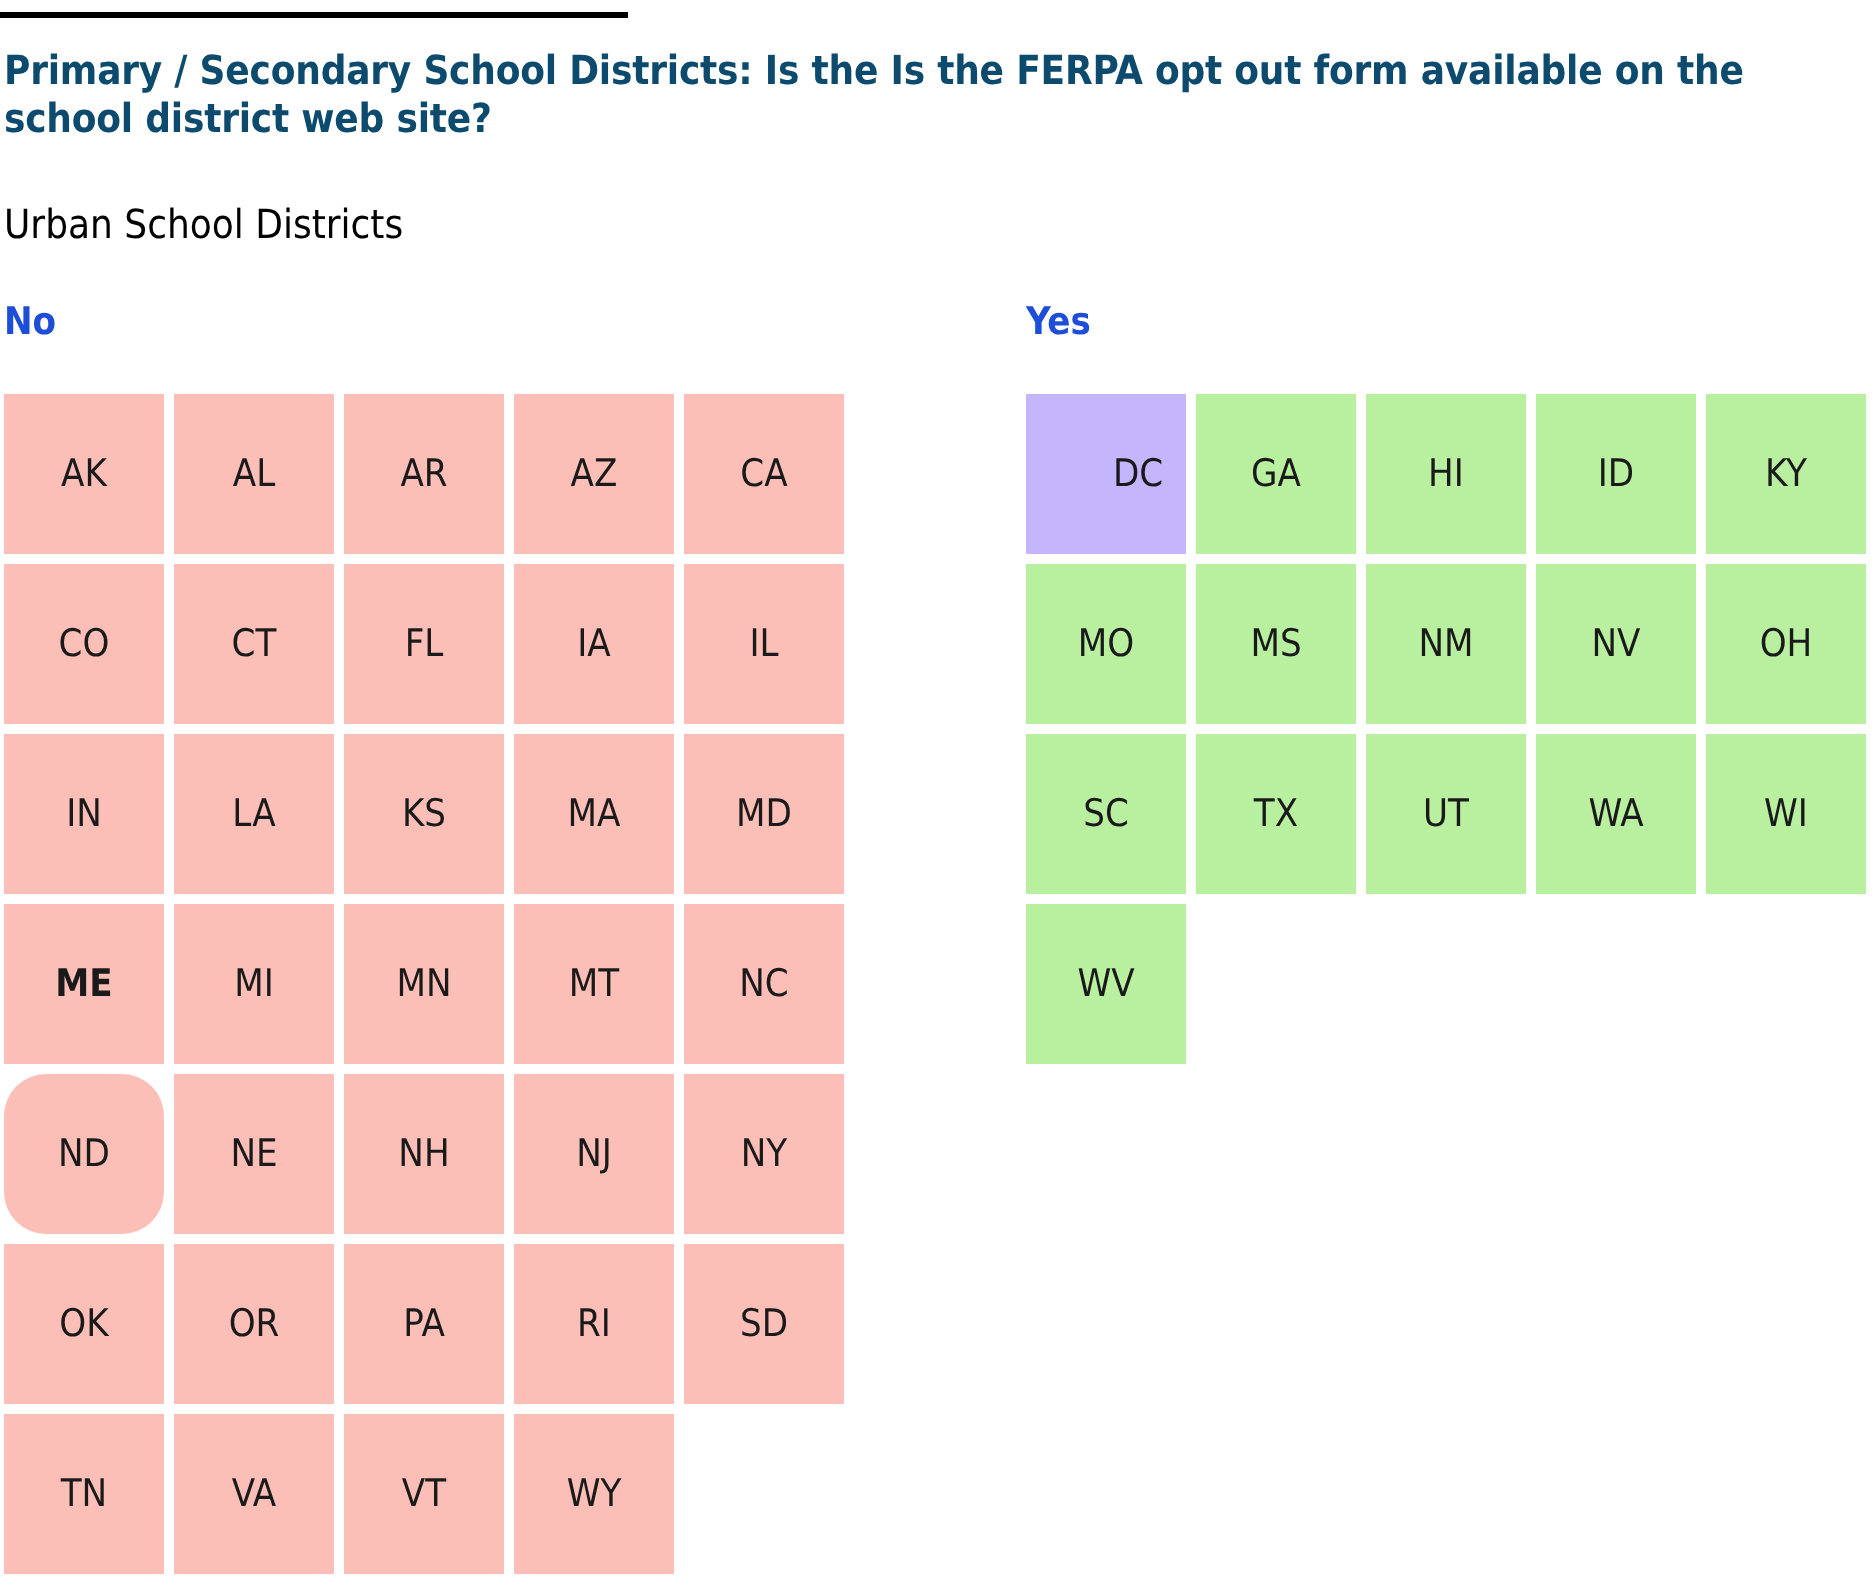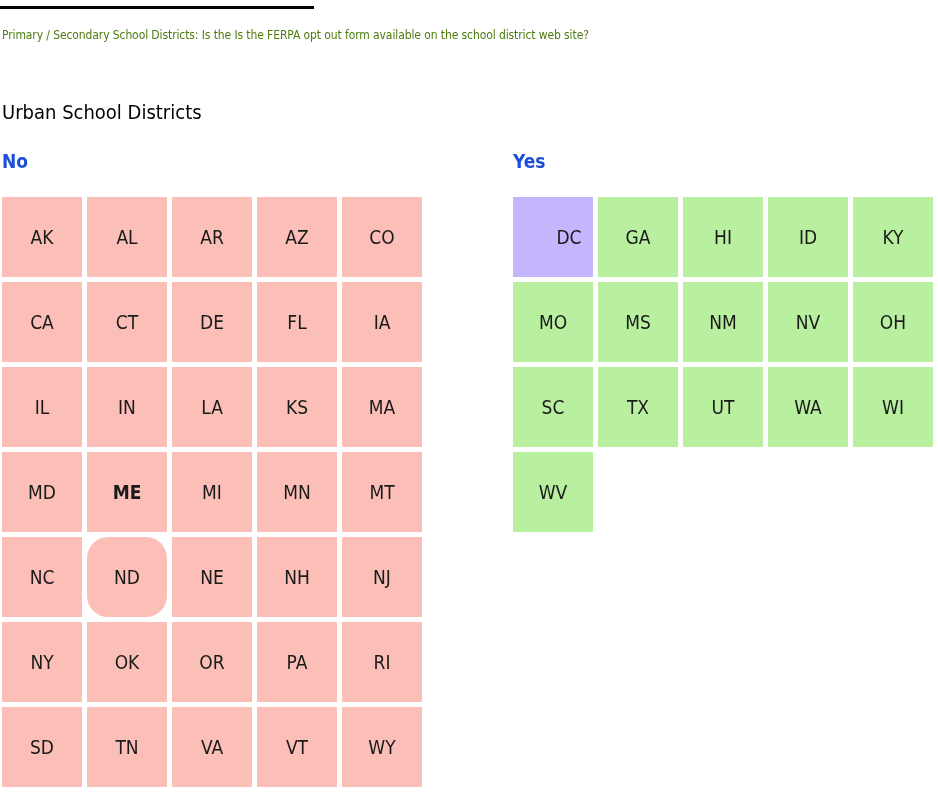--- a/index.html
+++ b/index.html
@@ -32,26 +32,26 @@
     height: 3px;
     background: #000000;
   }
 
   
   .title {
     position: absolute;
     left: 2px;
     top: 23px;
     width: 930px;
-    font-size: 12px;
+    font-size: 20px;
     line-height: 24px;
-    font-weight: normal;
+    font-weight: bold;
     font-stretch: condensed;
     letter-spacing: -0.1px;
-    color: #4d7c0f;
+    color: #0c4a6e;
   }
 
   
   .subtitle {
     position: absolute;
     left: 2px;
     top: 100px;
     font-size: 20px;
     line-height: 24px;
     font-weight: normal;
@@ -113,24 +113,23 @@
   <div class="subtitle">Urban School Districts</div>
 
   <div class="col-head no">No</div>
   <div class="col-head yes">Yes</div>
 
   <div class="grid no-grid">
       <div class="cell red" style="background: rgb(251, 191, 183);">AK</div>
       <div class="cell red" style="background: rgb(251, 191, 183);">AL</div>
       <div class="cell red" style="background: rgb(251, 191, 183);">AR</div>
       <div class="cell red" style="background: rgb(251, 191, 183);">AZ</div>
+      <div class="cell red" style="background: rgb(251, 191, 183);">CA</div>
       <div class="cell red" style="background: rgb(251, 191, 183);">CO</div>
-      <div class="cell red" style="background: rgb(251, 191, 183);">CA</div>
       <div class="cell red" style="background: rgb(251, 191, 183);">CT</div>
-      <div class="cell red" style="background: rgb(251, 191, 183);">DE</div>
       <div class="cell red" style="background: rgb(251, 191, 183);">FL</div>
       <div class="cell red" style="background: rgb(251, 191, 183);">IA</div>
       <div class="cell red" style="background: rgb(251, 191, 183);">IL</div>
       <div class="cell red" style="background: rgb(251, 191, 183);">IN</div>
       <div class="cell red" style="background: rgb(251, 191, 183);">LA</div>
       <div class="cell red" style="background: rgb(251, 191, 183);">KS</div>
       <div class="cell red" style="background: rgb(251, 191, 183);">MA</div>
       <div class="cell red" style="background: rgb(251, 191, 183);">MD</div>
       <div class="cell red" style="background: rgb(251, 191, 183); font-weight: bold;">ME</div>
       <div class="cell red" style="background: rgb(251, 191, 183);">MI</div>

